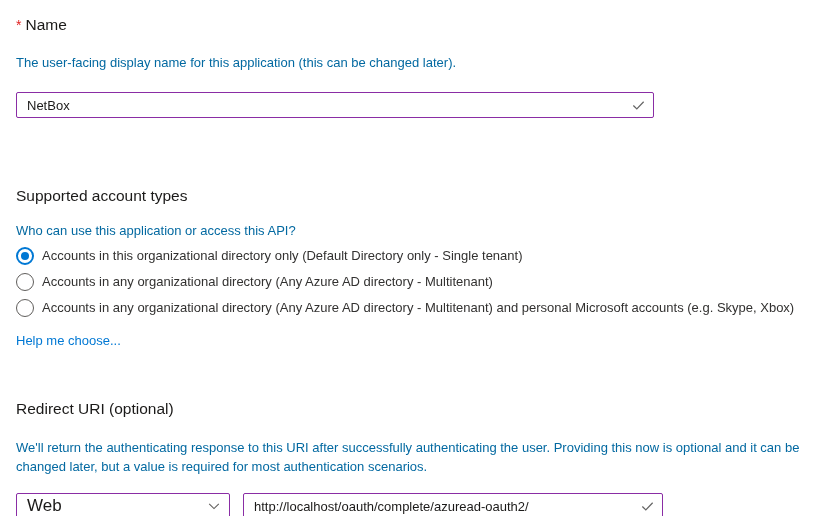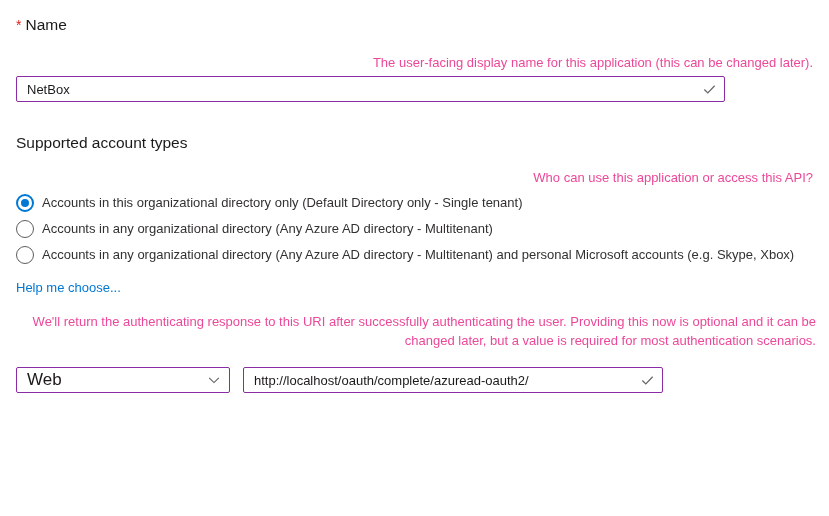--- a/index.html
+++ b/index.html
@@ -14,32 +14,31 @@
   .section-title {
     font-size: 15.5px;
     font-weight: 400;
     color: #1b1a19;
     line-height: 26px;
   }
   .required-marker { color: #e02020; margin-right: 4px; font-size: 14px; }
 
   .field-desc {
     font-size: 13px;
-    color: #ec4899;
+    color: #0369a1;
     line-height: 19px;
-    text-align: right;
   }
 
   .name-desc { margin-top: 15px; }
 
   .text-input-wrap {
     position: relative;
-    margin-top: 4px;
+    margin-top: 20px;
     height: 26px;
-    width: 709px;
+    width: 638px;
     border: 1px solid #8a2da5;
     border-radius: 2px;
     background: #fff;
     display: flex;
     align-items: center;
   }
   .text-input-wrap input {
     border: none;
     outline: none;
     background: transparent;
@@ -54,21 +53,21 @@
     position: absolute;
     right: 7px;
     top: 50%;
     transform: translateY(-50%);
     width: 15px;
     height: 15px;
     pointer-events: none;
   }
   .valid-check svg { display: block; width: 15px; height: 15px; }
 
-  .section-gap { margin-top: 28px; }
+  .section-gap { margin-top: 65px; }
 
   .question { margin-top: 12px; }
 
   .radio-group { margin-top: 3px; }
   .radio-row {
     display: flex;
     align-items: center;
     height: 26px;
     cursor: pointer;
   }
@@ -185,20 +184,21 @@
     </div>
     <div class="radio-row">
       <span class="radio"></span>
       <span class="radio-label">Accounts in any organizational directory (Any Azure AD directory - Multitenant) and personal Microsoft accounts (e.g. Skype, Xbox)</span>
     </div>
   </div>
 
   <a class="help-link">Help me choose...</a>
 
   
+  <div class="section-title redirect-title">Redirect URI (optional)</div>
 
   <div class="field-desc redirect-desc">We'll return the authenticating response to this URI after successfully authenticating the user. Providing this now is optional and it can be changed later, but a value is required for most authentication scenarios.</div>
 
   <div class="redirect-row">
     <div class="select-wrap">
       <span class="select-value">Web</span>
       <span class="chevron-wrap">
         <svg viewBox="0 0 16 16">
             <path d="M2.5 5.5 L8 11 L13.5 5.5" fill="none" stroke="#605e5c" stroke-width="1.2"></path>
           </svg>

